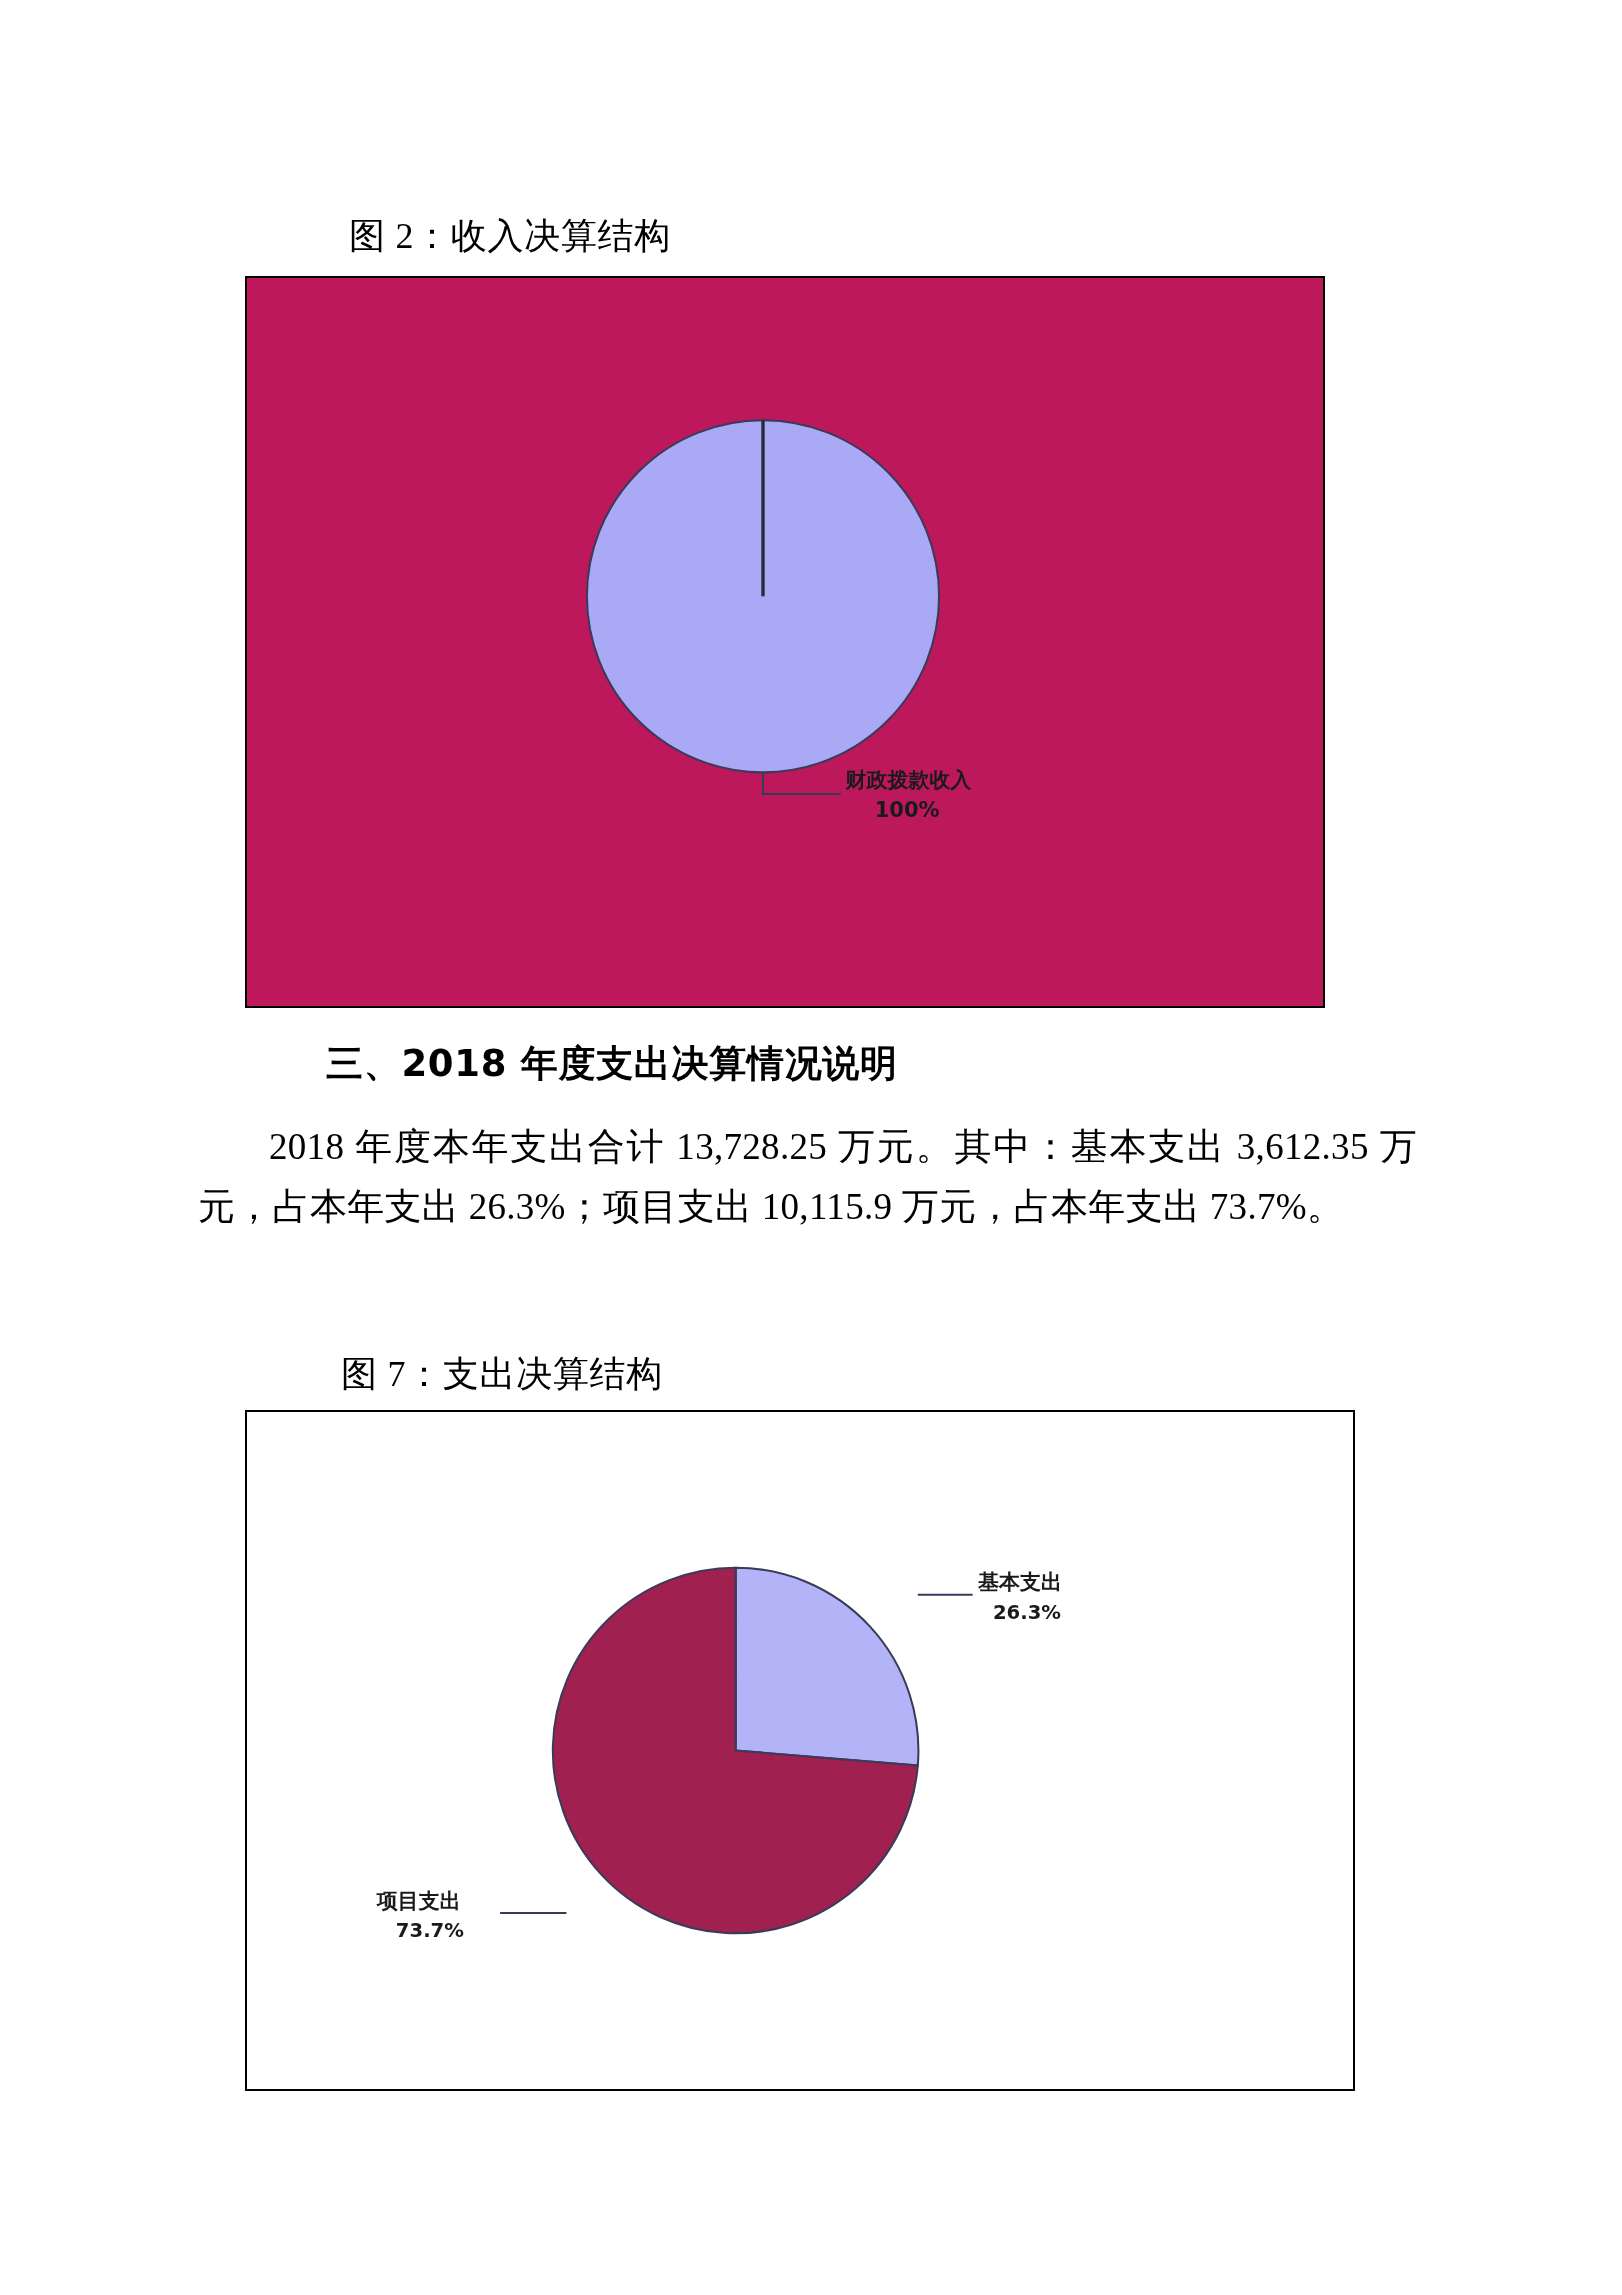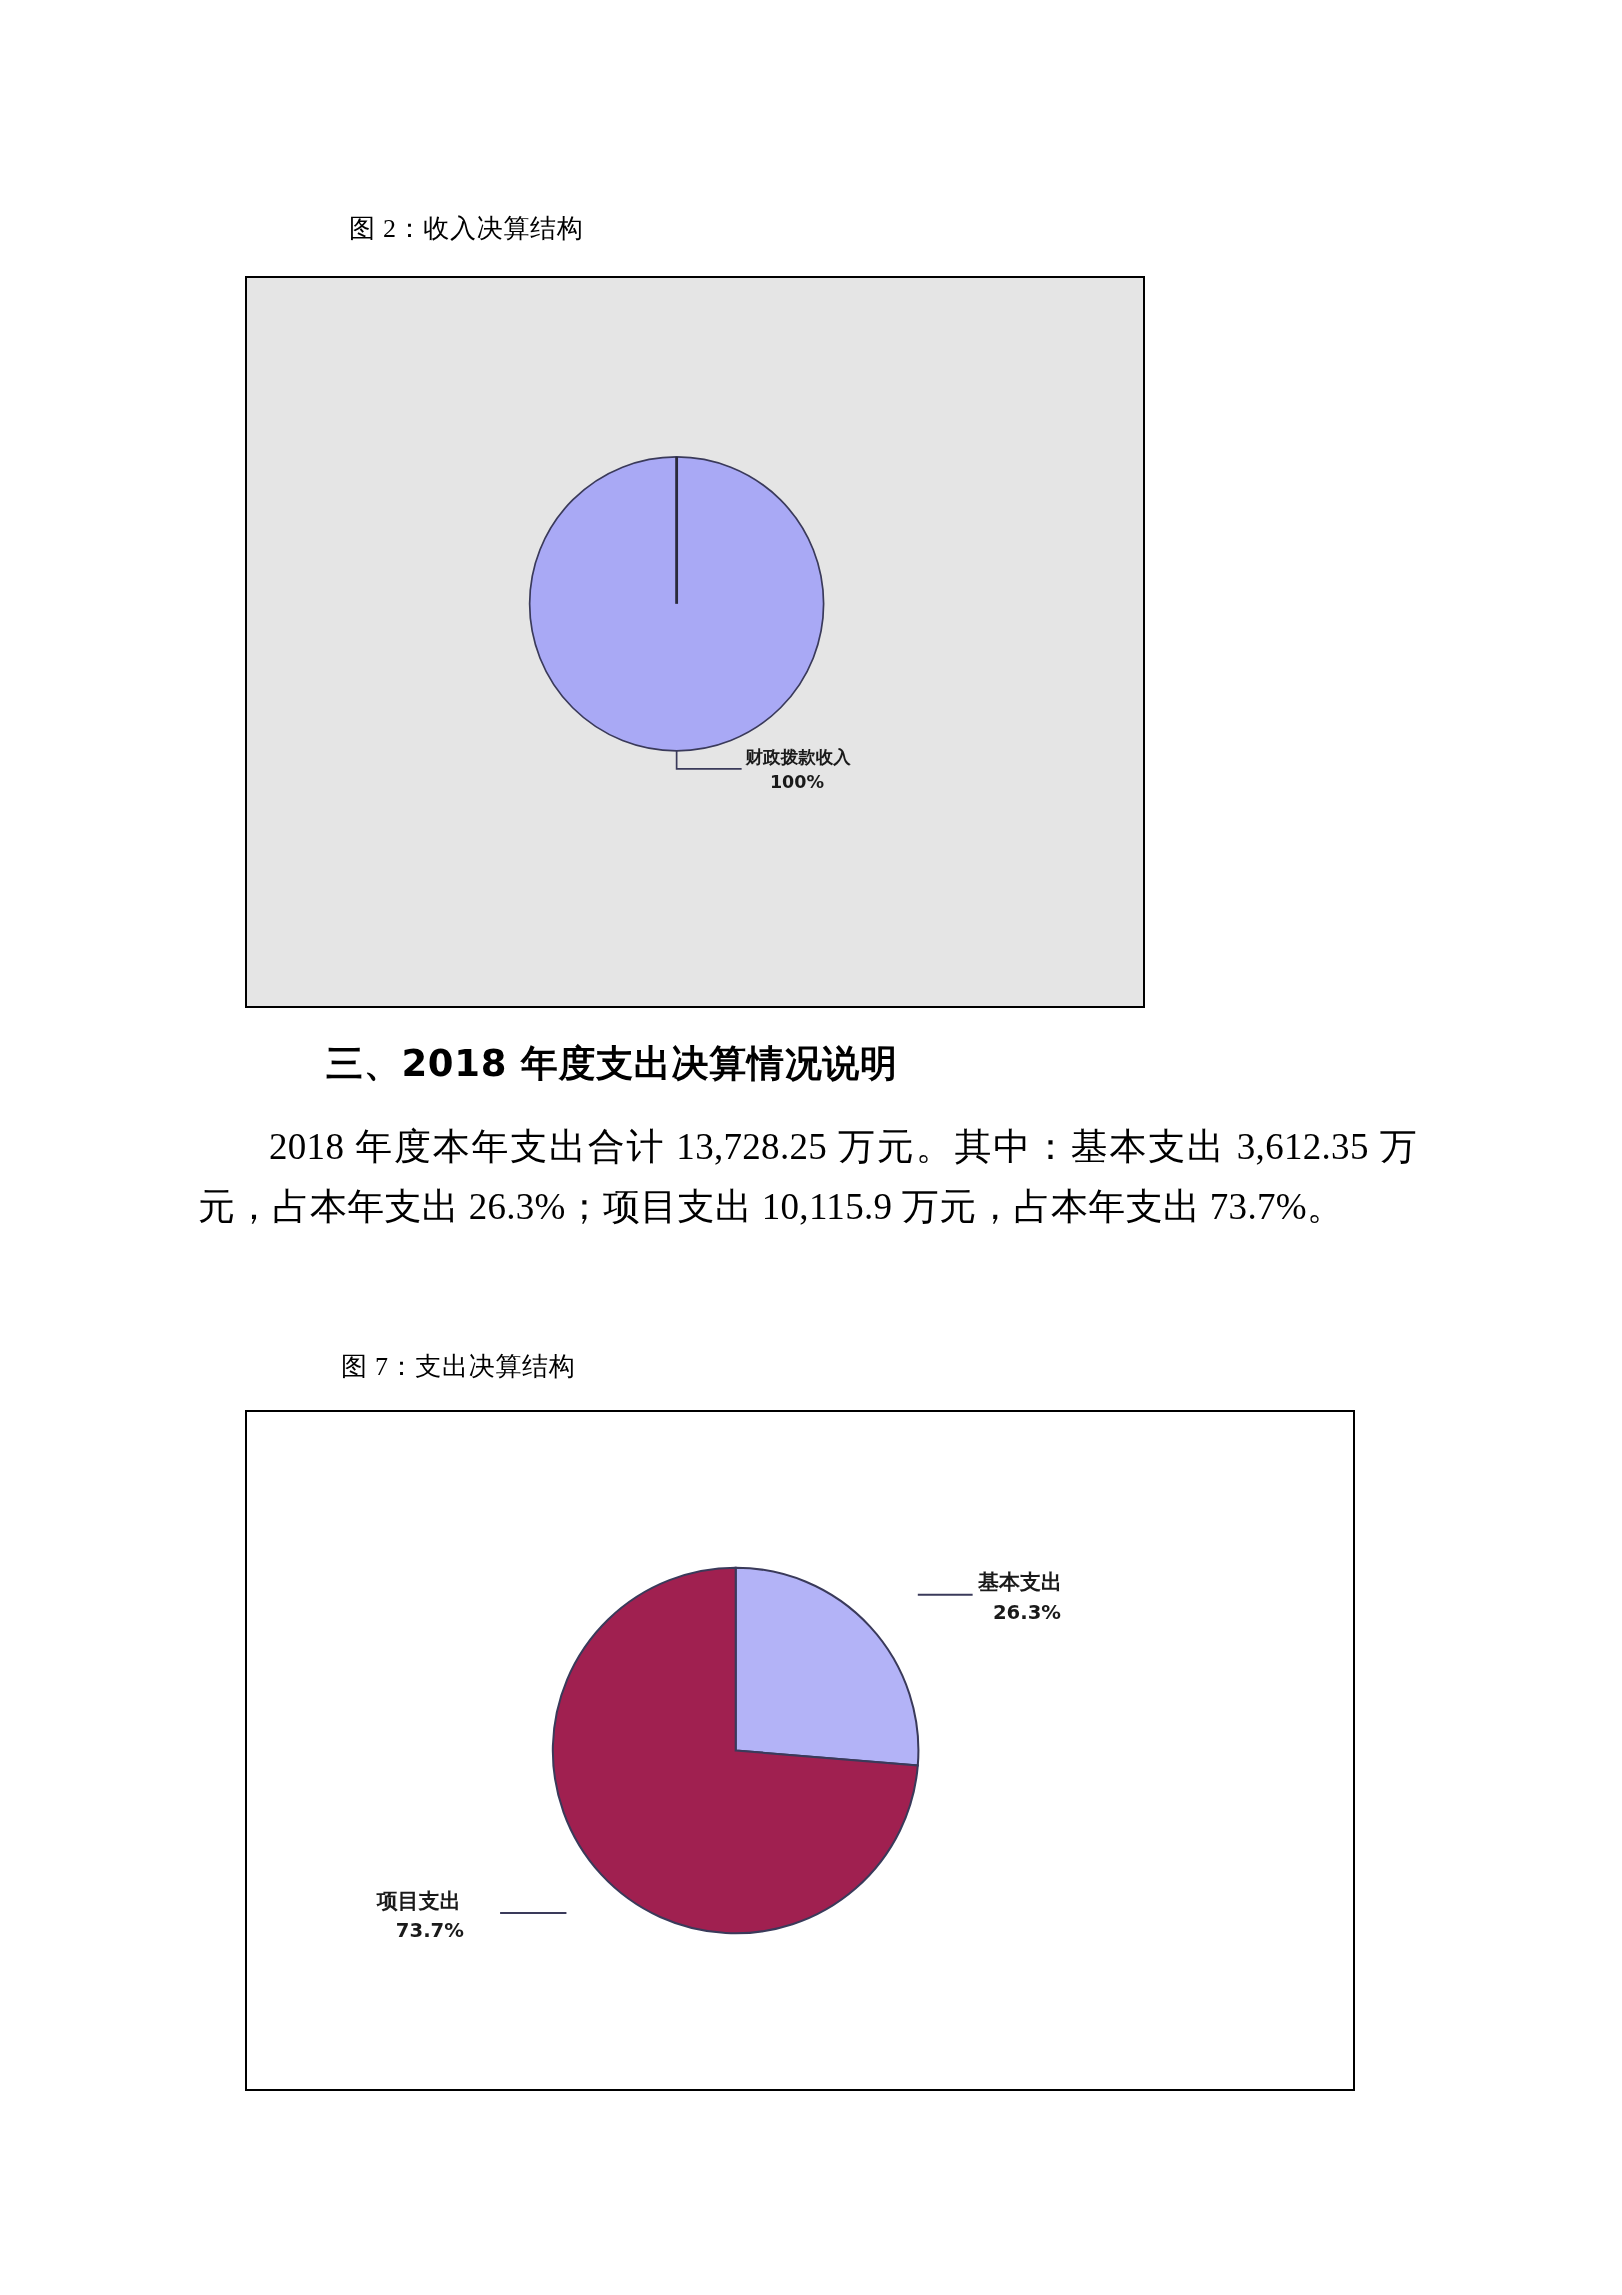--- a/index.html
+++ b/index.html
@@ -16,38 +16,38 @@
   }
   .page {
     position: relative;
     width: 1623px;
     height: 2295px;
     box-sizing: border-box;
     padding: 0;
   }
   .caption {
     font-family: "Liberation Serif", serif;
-    font-size: 26px;
+    font-size: 36px;
     line-height: 1.4;
     letter-spacing: 0.7px;
   }
   .fig-caption-1 {
     position: absolute;
     left: 349px;
     top: 211px;
   }
   .figure-box-1 {
     position: absolute;
     left: 245px;
     top: 276px;
-    width: 900px;
+    width: 1080px;
     height: 732px;
     border: 2px solid #000000;
     box-sizing: border-box;
-    background: #e5e5e5;
+    background: #be185d;
   }
   .section-heading {
     position: absolute;
     left: 326px;
     top: 1039px;
     font-family: "DejaVu Sans", sans-serif;
     font-size: 37px;
     font-weight: bold;
     letter-spacing: 0.7px;
   }

